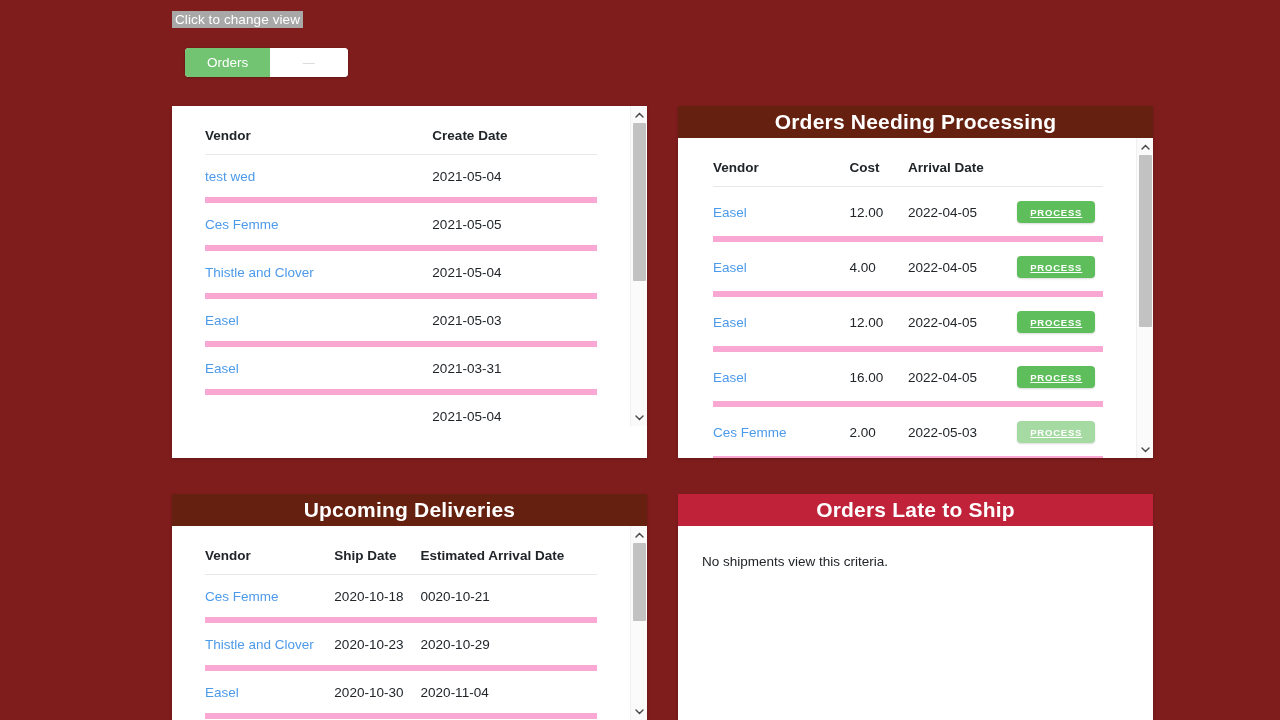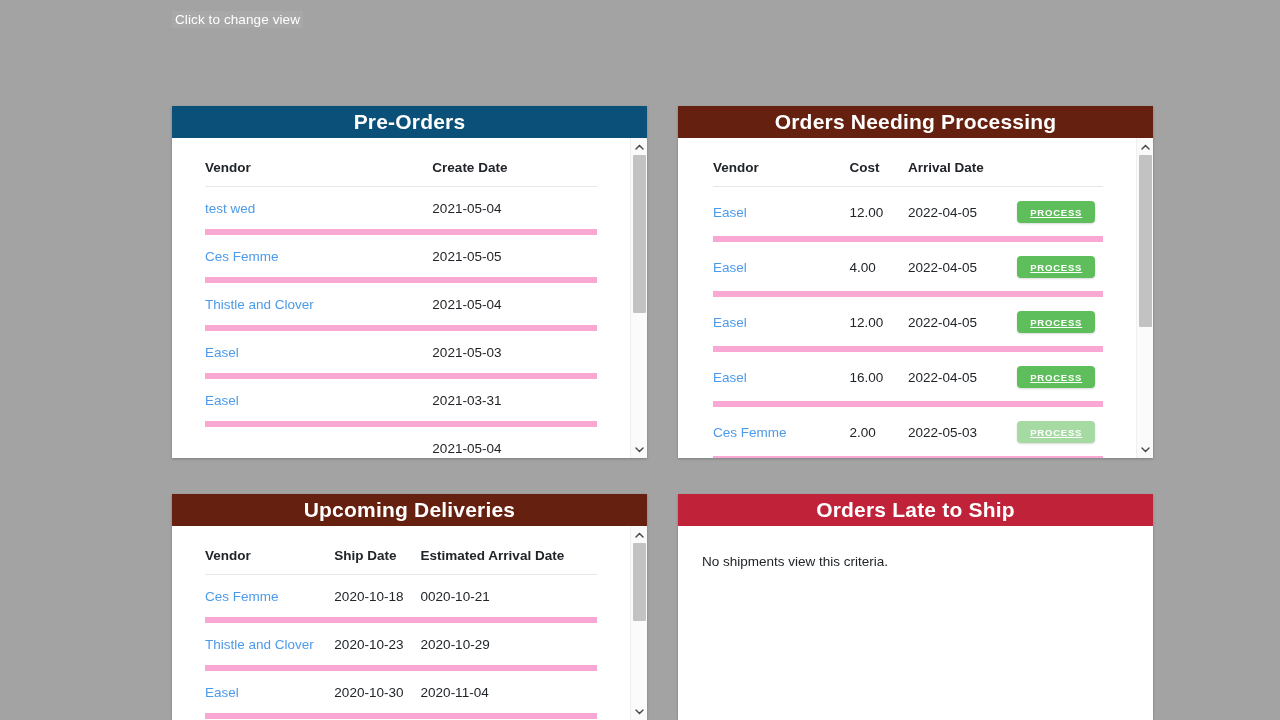--- a/index.html
+++ b/index.html
@@ -10,21 +10,21 @@
     overflow: hidden;
     background: #ffffff;
     font-family: "Liberation Sans", sans-serif;
     -webkit-font-smoothing: antialiased;
   }
 
   #page {
     position: relative;
     width: 1280px;
     height: 720px;
-    background: #a3a3a3;
+    background: #7f1d1d;
   }
 
   
   .view-hint {
     position: absolute;
     left: 172px;
     top: 11px;
     background: #a8a8a8;
     color: #ffffff;
     font-size: 13.5px;
@@ -196,23 +196,26 @@
     cursor: pointer;
   }
 </style>
 </head>
 <body>
 
 <div id="page">
 
   <div class="view-hint">Click to change view</div>
 
+  <div class="toggle-group">
+    <button class="toggle-btn active">Orders</button>
+    <button class="toggle-btn inactive">—</button>
+  </div>
 
   <div class="panel" style="left:172px; top:106px; width:475px; height:352px;">
-    <div class="panel-header" id="h-pre" style="background: rgb(10, 80, 120);">Pre-Orders</div>
     <div class="panel-body" style="height:320px;">
       <div class="scroll-viewport">
         <table class="data-table">
           <colgroup>
               <col style="width:58%">
               <col style="width:42%">
             </colgroup>
           <thead>
             <tr>
               <th>Vendor</th>

